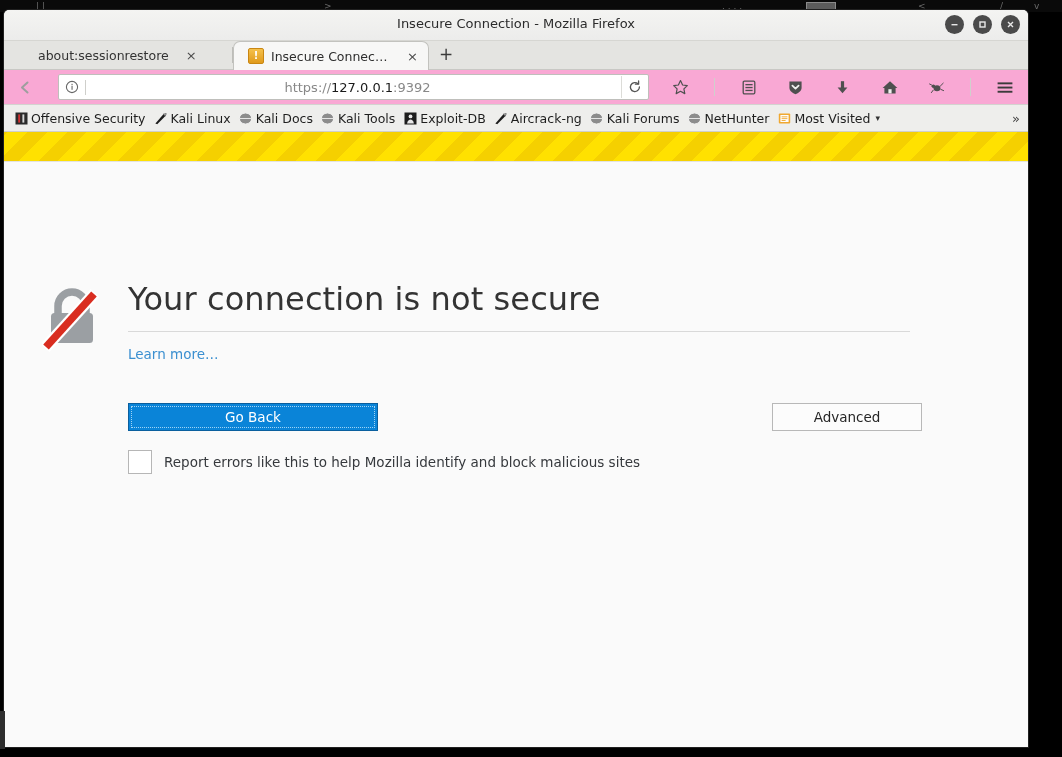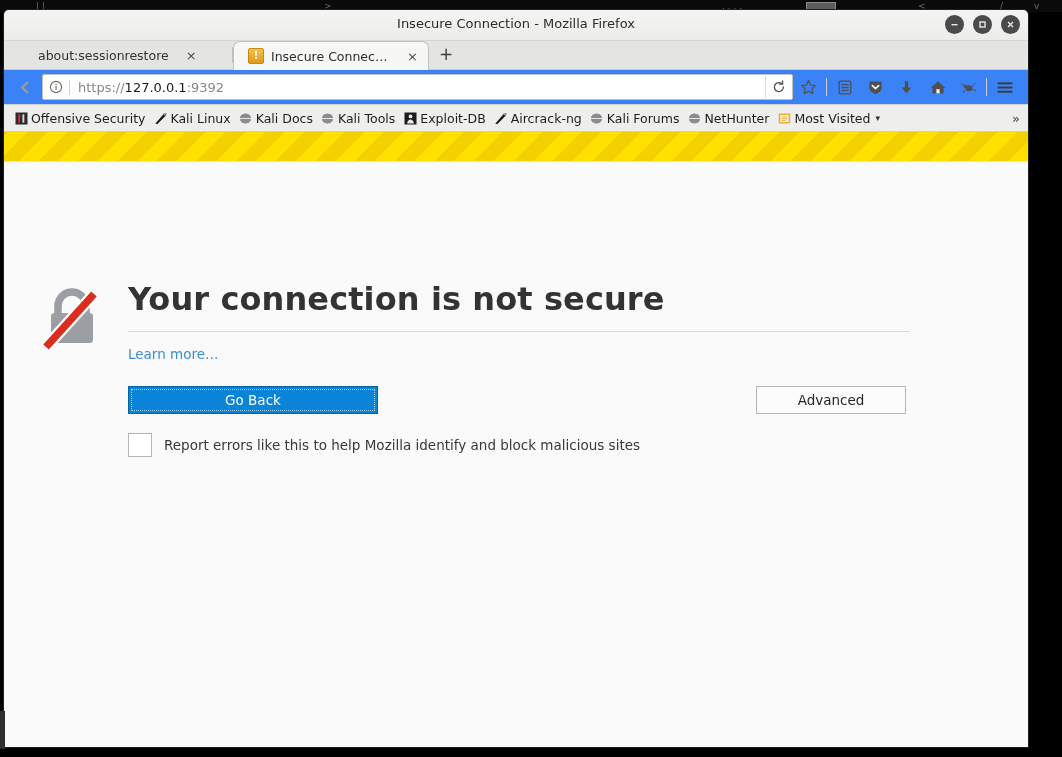--- a/index.html
+++ b/index.html
@@ -168,26 +168,27 @@
     padding: 0 10px 2px 10px;
     align-self: center;
     cursor: pointer;
     line-height: 1;
   }
 
   
   .navbar {
     position: relative;
     height: 34px;
-    background: #3b82f6;
+    background: #f9a8d4;
     border-bottom: 1px solid #d3d3cf;
     display: flex;
     align-items: center;
     padding: 0 8px;
-    gap: 0;
+    gap: 16px;
+    text-align: center;
   }
   .nav-back {
     width: 26px; height: 26px;
     border-radius: 50%;
     display: flex;
     align-items: center;
     justify-content: center;
     color: #9e9e9e;
     cursor: pointer;
     flex: none;
@@ -354,21 +355,21 @@
     top: 6px;
     width: 60px;
     height: 66px;
   }
   .err-body {
     margin-left: 86px;
   }
   h1.err-title {
     margin: 0;
     font-size: 32px;
-    font-weight: bold;
+    font-weight: normal;
     color: #333333;
     letter-spacing: 0.1px;
     font-family: "DejaVu Sans", sans-serif;
   }
   .err-rule {
     margin-top: 13px;
     border-top: 1px solid #d9d9d9;
     width: 782px;
   }
   .err-para {
@@ -380,24 +381,25 @@
   }
   .err-link {
     display: inline-block;
     margin-top: 14px;
     font-size: 13.5px;
     color: #3a8fd0;
     text-decoration: none;
     cursor: pointer;
   }
   .btn-row {
-    margin-top: 23px;
+    margin-top: 40px;
     position: relative;
     width: 778px;
     height: 28px;
+    padding-left: 16px;
   }
   .btn-goback {
     position: absolute;
     left: 0; top: 0;
     width: 250px;
     height: 28px;
     background: #0a84d8;
     border: 1px solid #0a5f9e;
     color: #ffffff;
     font-size: 13.5px;

